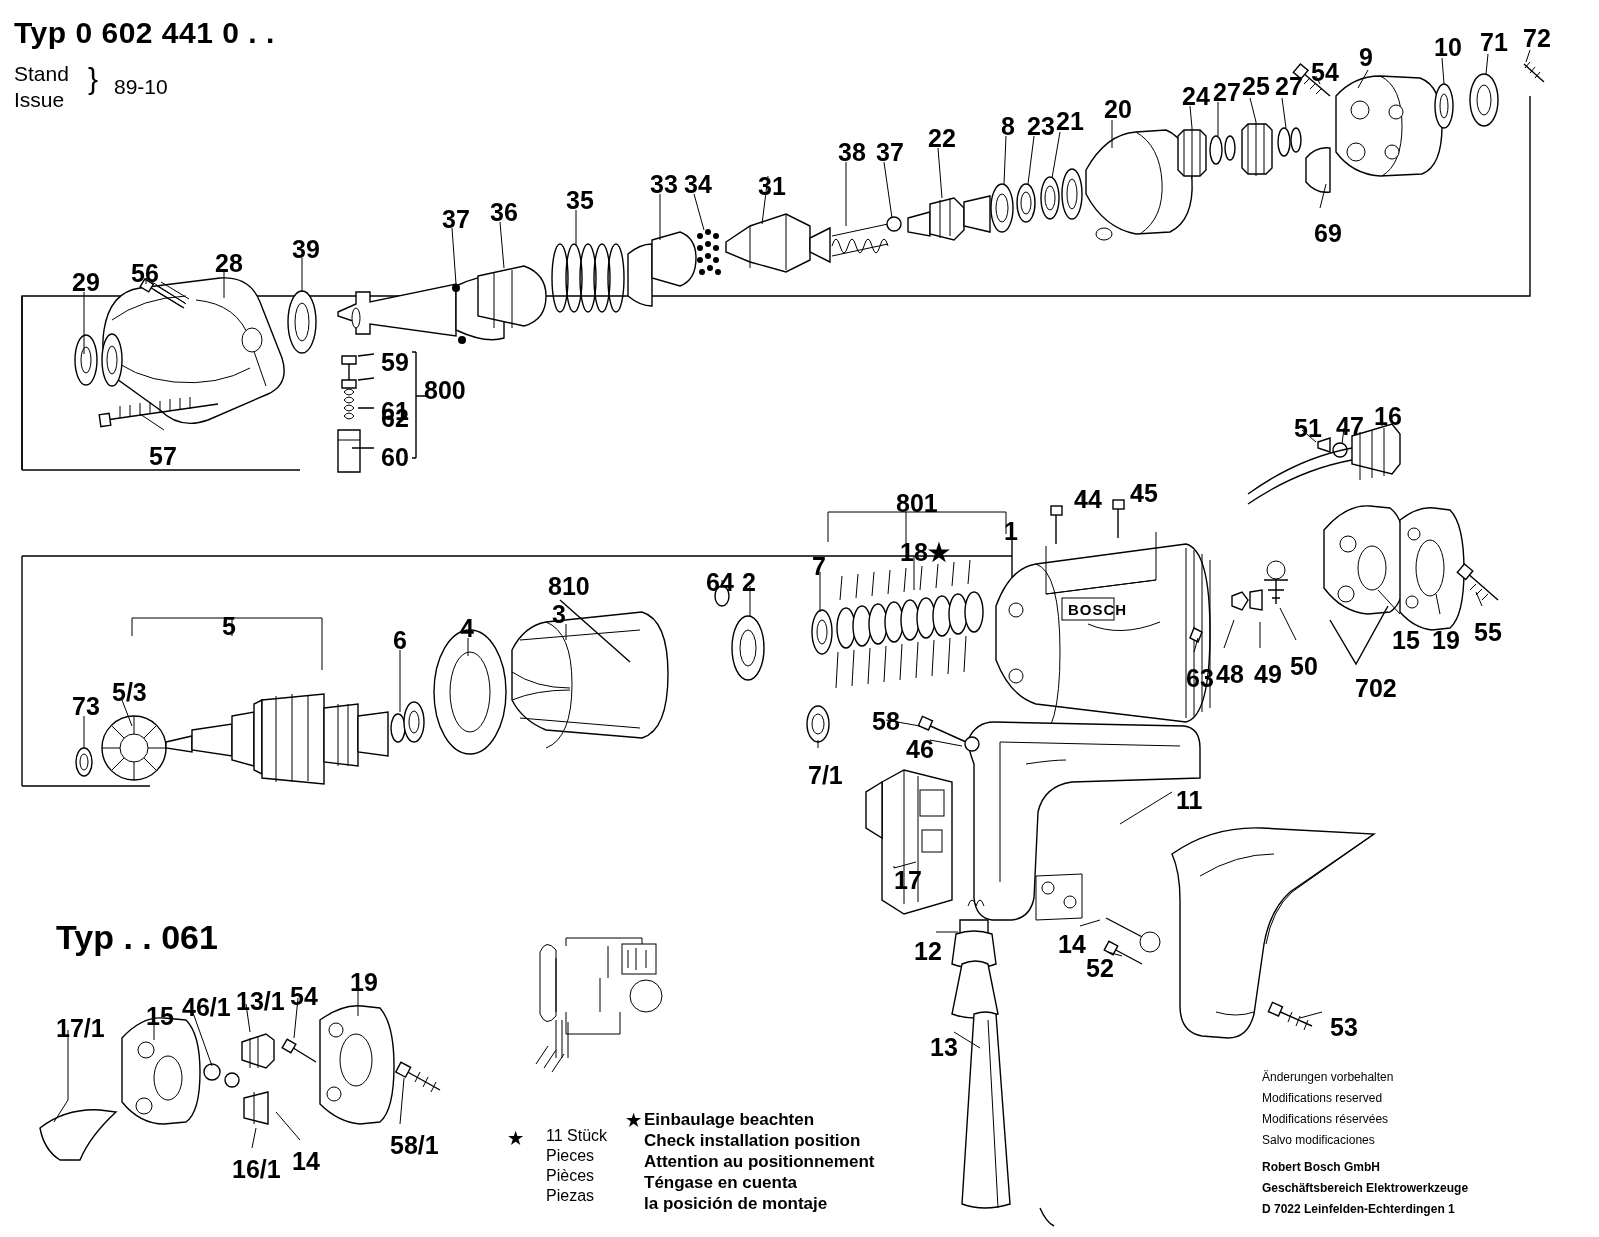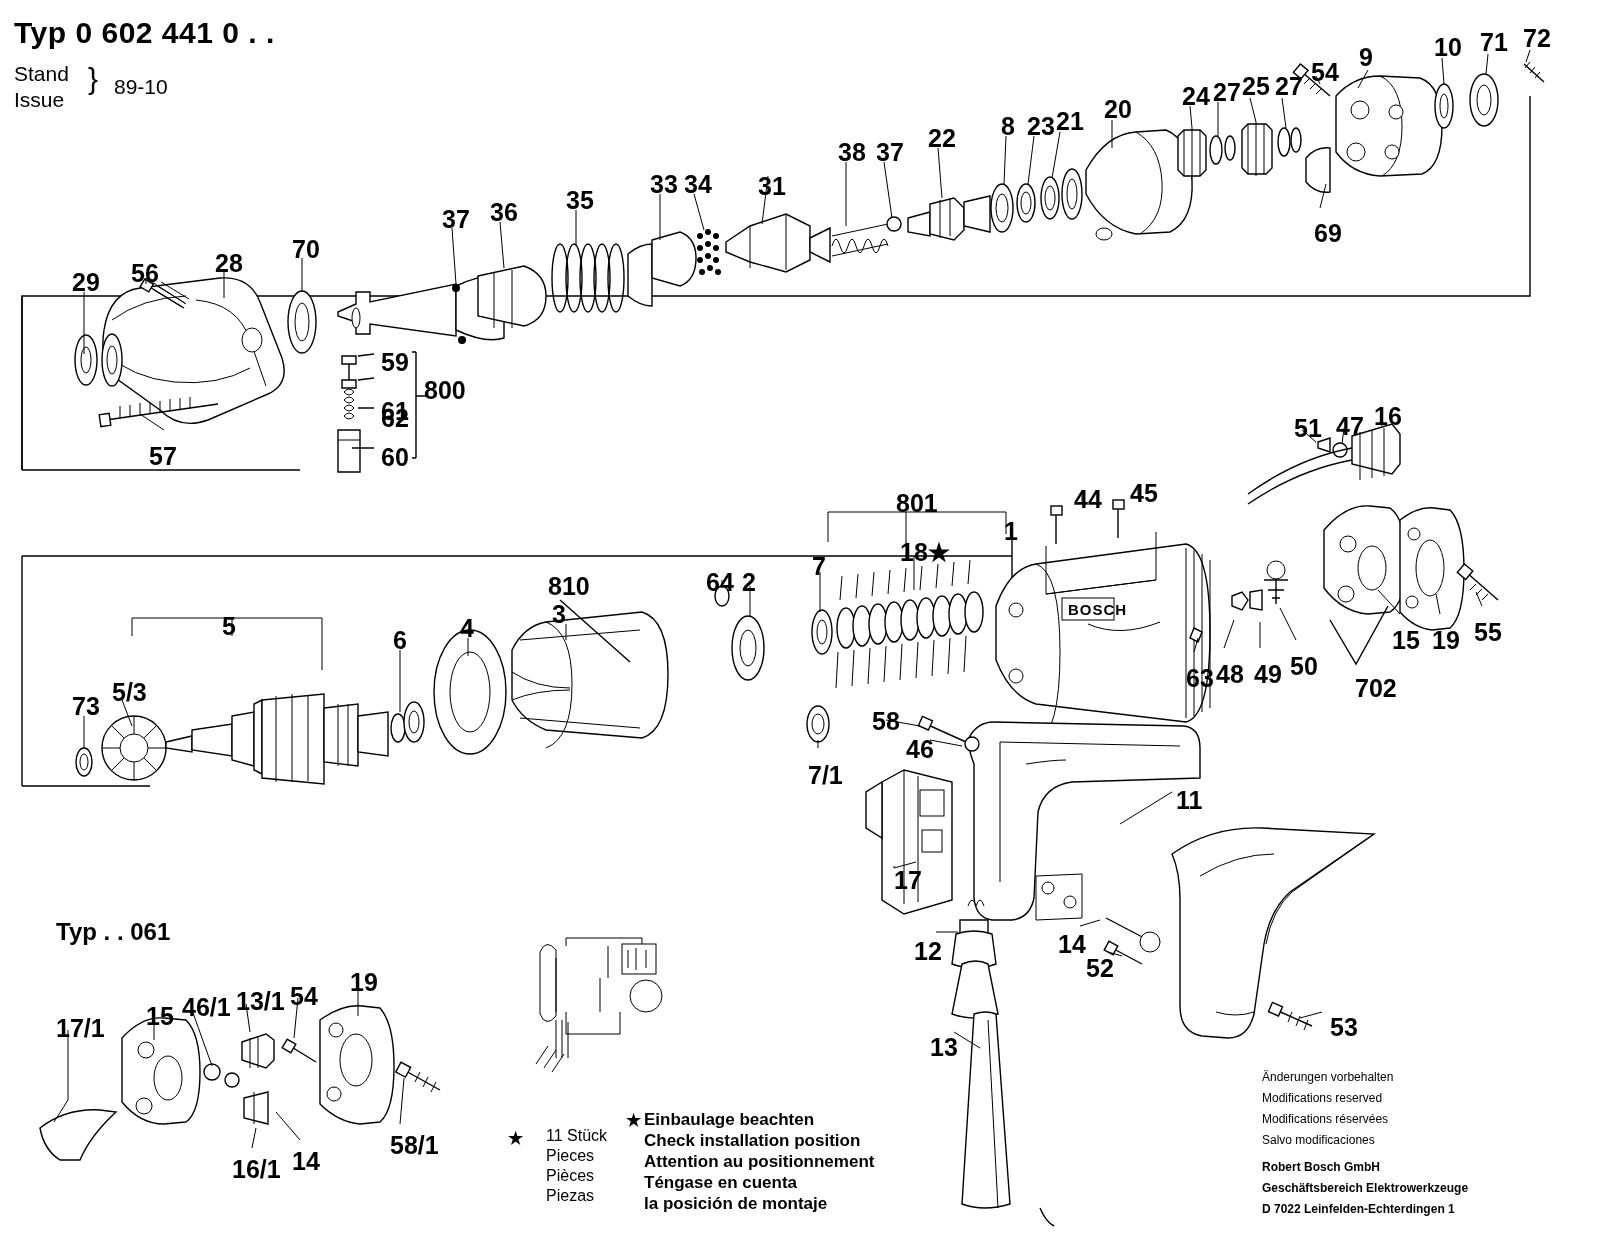--- a/index.html
+++ b/index.html
@@ -13,21 +13,21 @@
   }
   #sheet{position:absolute;left:0;top:0;width:1393px;height:1237px;border-radius:27px;}
   .t{position:absolute;white-space:nowrap;}
   .hdr-typ{font-size:30px;font-weight:bold;letter-spacing:0.5px;}
   .hdr-sub{font-size:21px;}
   .num{font-size:25px;font-weight:bold;}
   .foot{font-size:12px;}
   .foot-b{font-size:12px;font-weight:bold;}
   .note{font-size:17px;font-weight:bold;}
   .note-l{font-size:16px;}
-  .typ2{font-size:24px;font-weight:bold;}
+  .typ2{font-size:34px;font-weight:bold;}
   svg{position:absolute;left:0;top:0;}
   .ln{stroke:#000;fill:none;stroke-width:1.4;}
   .ln-t{stroke:#000;fill:none;stroke-width:1;}
   .fillw{fill:#fff;stroke:#000;stroke-width:1.4;}
   .fillw-t{fill:#fff;stroke:#000;stroke-width:1;}
   .blk{fill:#000;}
 </style>
 </head>
 <body>
 
@@ -434,21 +434,21 @@
       <path d="M556 1020 l0 38 M562 1020 l0 38 M568 1022 l0 36"></path>
       <path d="M548 1046 l-12 18 M556 1050 l-12 18 M564 1054 l-12 18"></path>
       <path d="M600 978 l0 34 M608 946 l0 32"></path>
     </g>
   </svg>
 
   <div id="callouts">
       <div class="t num" style="left: 72px; top: 268px;">29</div>
       <div class="t num" style="left: 131px; top: 259px;">56</div>
       <div class="t num" style="left: 215px; top: 249px;">28</div>
-      <div class="t num" style="left: 292px; top: 235px;">70</div>
+      <div class="t num" style="left: 292px; top: 235px;">39</div>
       <div class="t num" style="left: 442px; top: 205px;">37</div>
       <div class="t num" style="left: 490px; top: 198px;">36</div>
       <div class="t num" style="left: 566px; top: 186px;">35</div>
       <div class="t num" style="left: 650px; top: 170px;">33</div>
       <div class="t num" style="left: 684px; top: 170px;">34</div>
       <div class="t num" style="left: 758px; top: 152px; margin-top: 20px;">31</div>
       <div class="t num" style="left: 838px; top: 138px;">38</div>
       <div class="t num" style="left: 876px; top: 138px;">37</div>
       <div class="t num" style="left: 928px; top: 124px;">22</div>
       <div class="t num" style="left: 1001px; top: 112px;">8</div>

